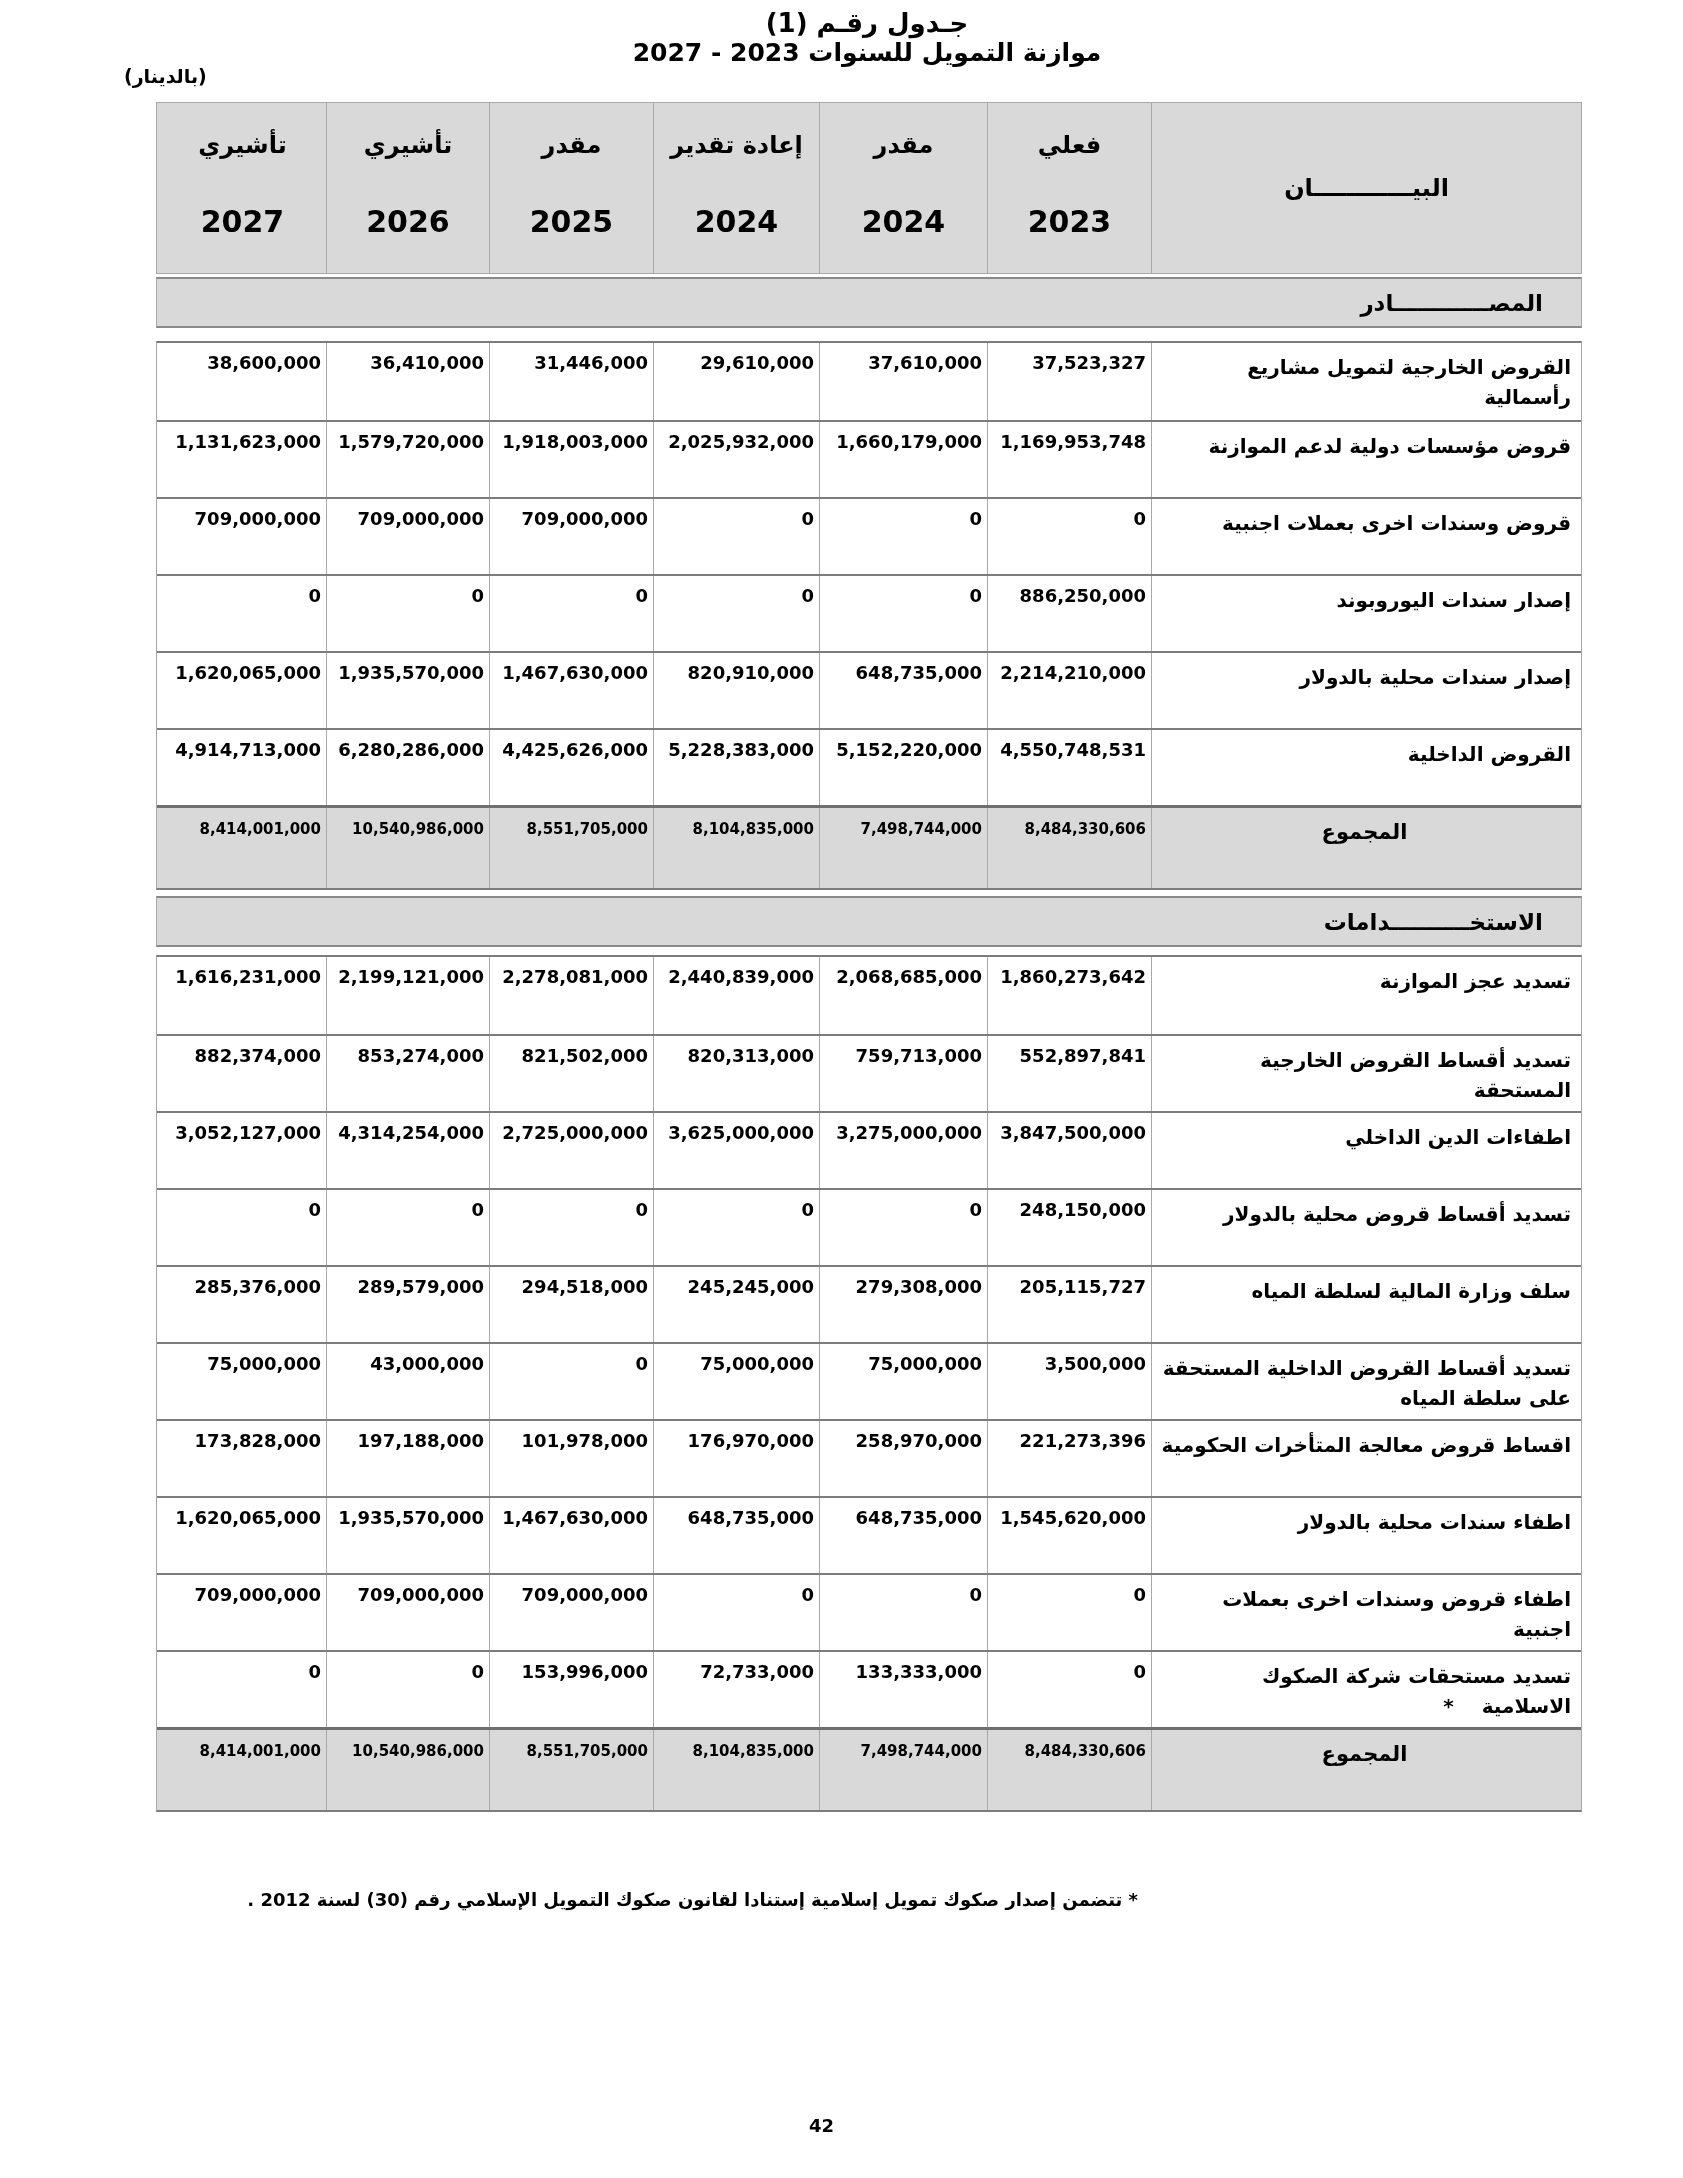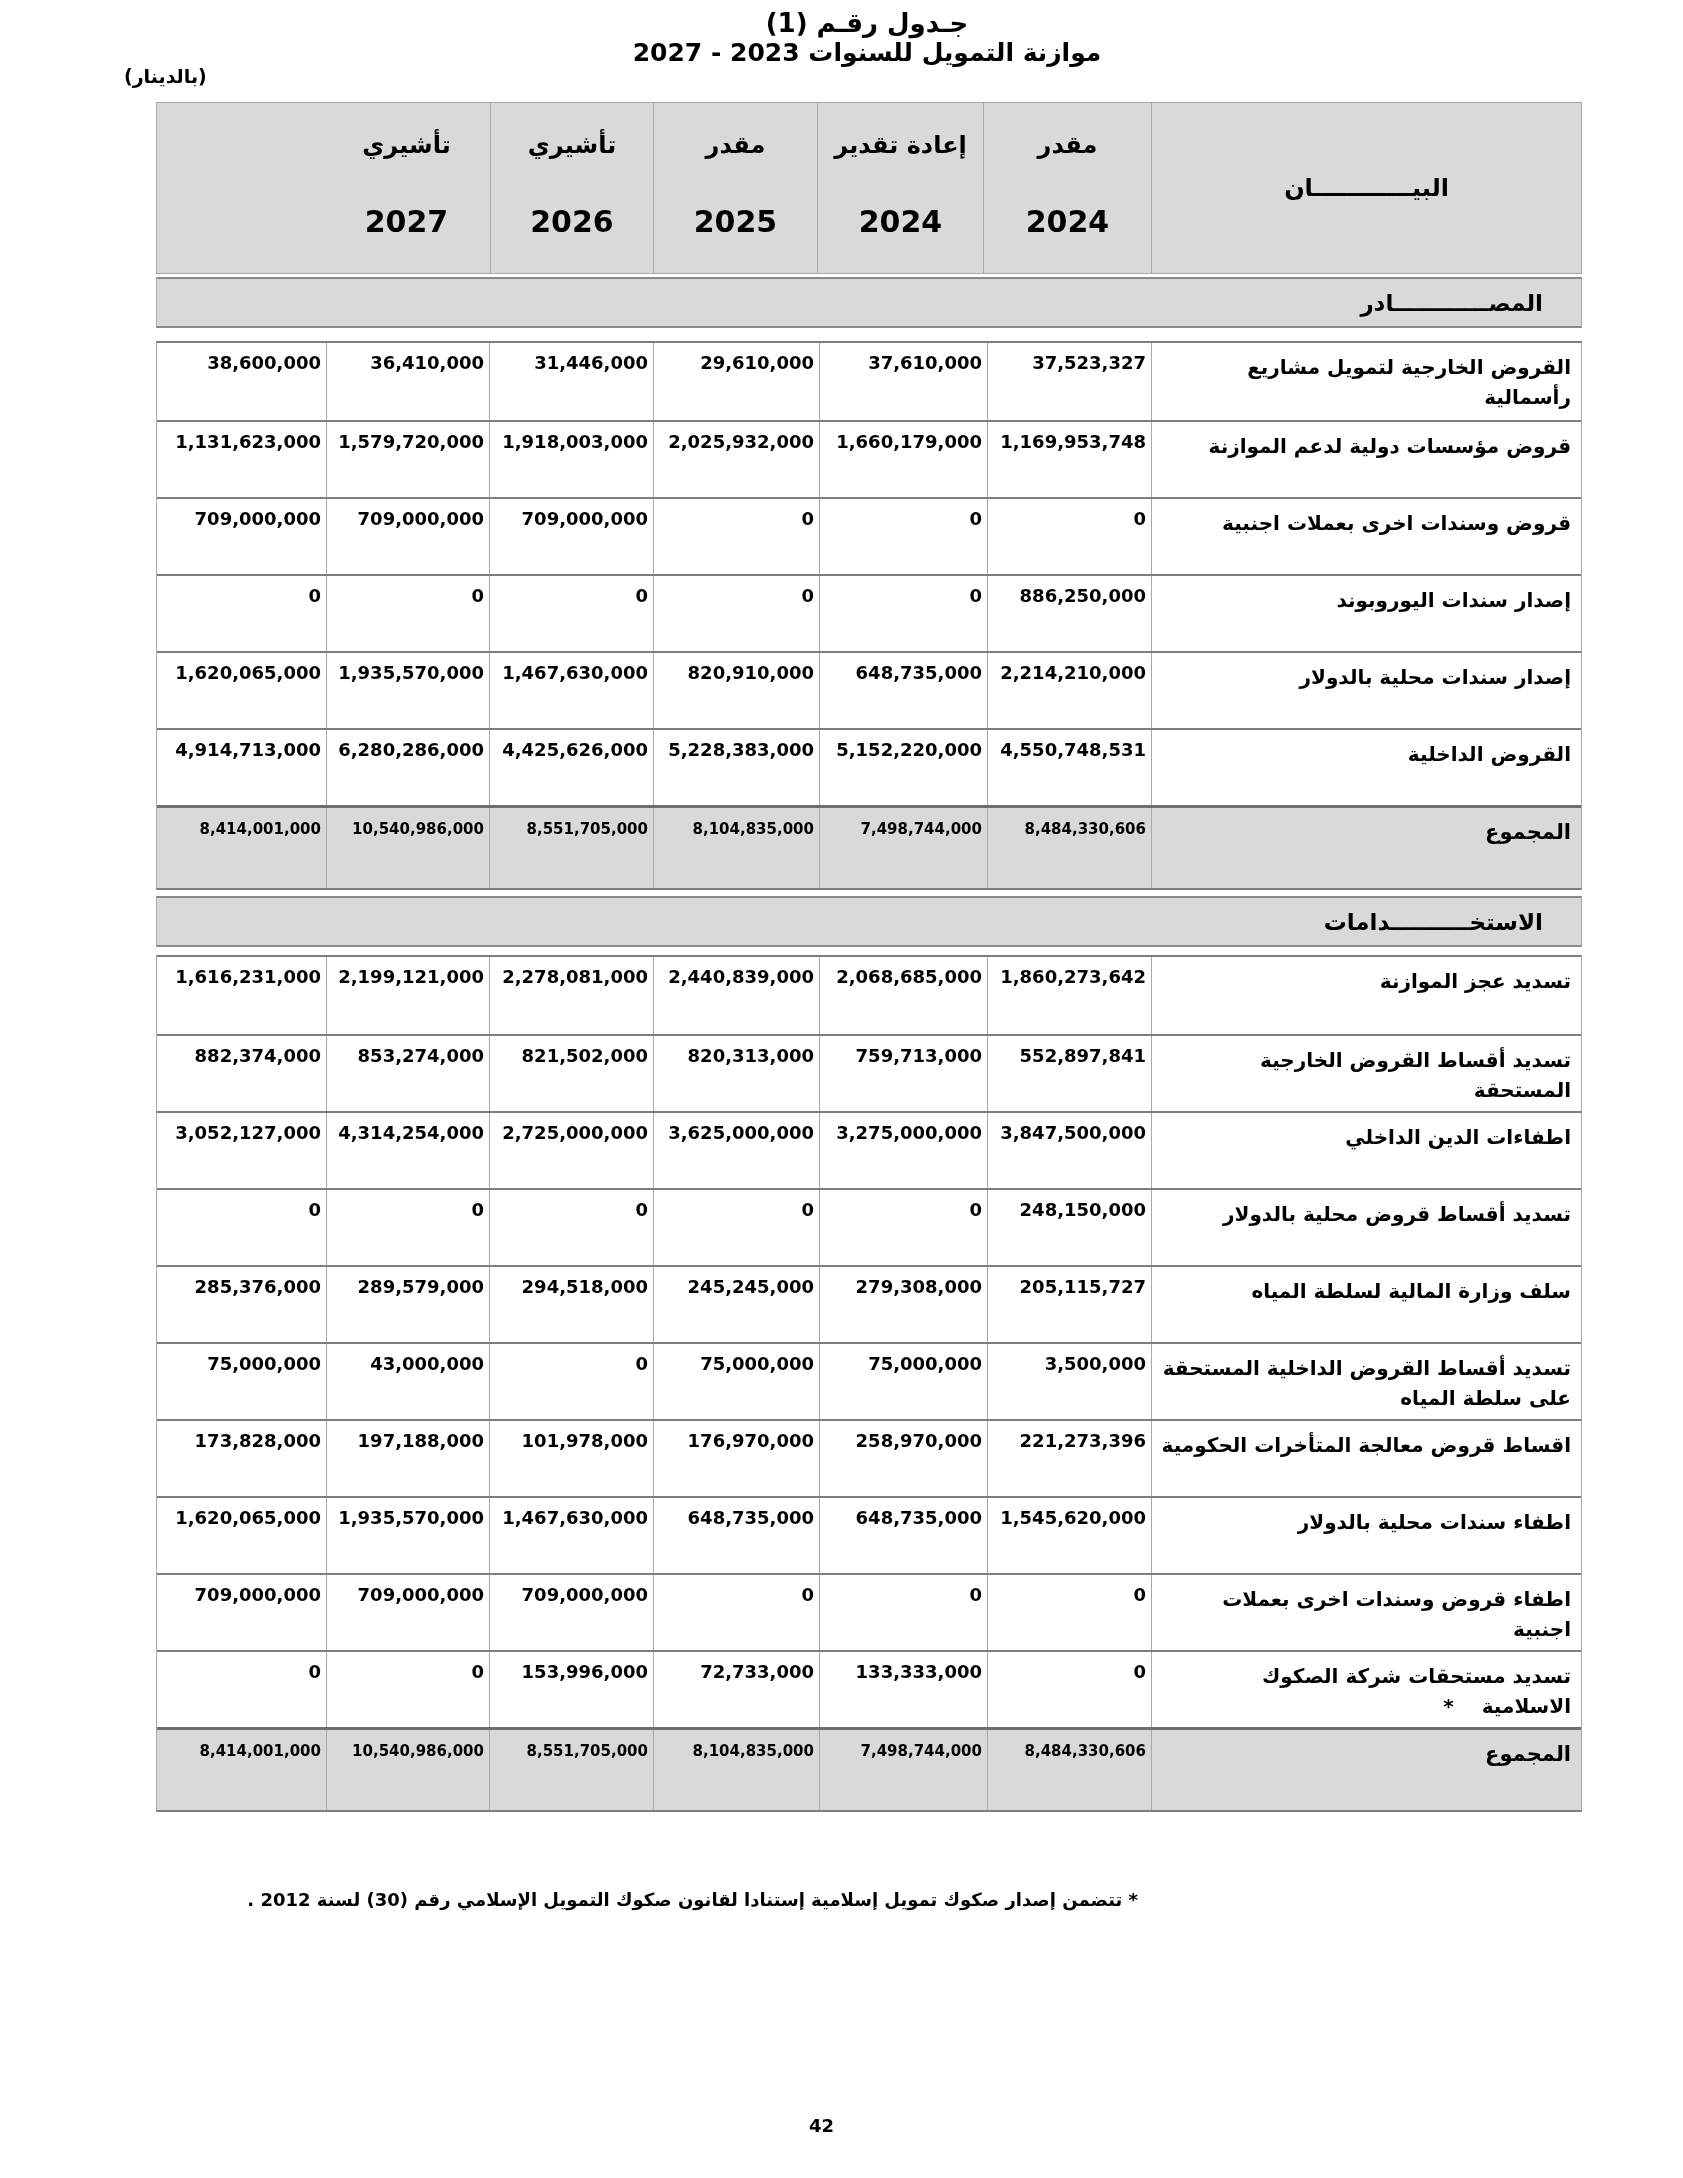--- a/index.html
+++ b/index.html
@@ -37,41 +37,45 @@
 
   .rows-block{border:1px solid #a8a8a8;border-top:2px solid #7d7d7d;border-bottom:2px solid #7d7d7d;background:#fff}
   .data-row{display:flex;min-height:77px;border-top:2px solid #7d7d7d}
   .data-row:first-child{border-top:none}
   .data-row > .cell{border-left:1px solid #a8a8a8;padding-top:9px;flex-shrink:0}
   .data-row > .cell:last-child{border-left:none}
   .label-cell{width:430px;text-align:right;padding-right:10px;padding-left:6px;font-size:20px;line-height:1.5}
   .value-cell{text-align:right;padding-right:5px;padding-left:4px;font-size:18px}
   .total-row{background:#d9d9d9;border-top:3px solid #6f6f6f;min-height:83px}
   .total-row .value-cell{font-size:15px;padding-top:12px}
-  .total-row .label-cell{text-align:right;font-size:21px}
+  .total-row .label-cell{text-align:center;font-size:21px}
   .marker{margin-right:28px;font-size:20px}
   .marker:empty{display:none}
 
   .footnote{position:absolute;top:1889px;right:545px;font-size:18px;white-space:nowrap;direction:rtl}
   .page-number{position:absolute;top:2115px;left:0;width:1643px;text-align:center;font-size:18px}
 </style>
 </head>
 <body>
 
 <div class="titles">
   <div class="title1">جـدول رقـم (1)</div>
   <div class="title2">موازنة التمويل للسنوات 2023 - 2027</div>
 </div>
 
 <div class="unit-note">(بالدينار)</div>
 
 <div class="table-wrap">
 
   <div class="header-block">
     <div class="stmt-cell">البيــــــــــــان</div>
+    <div class="ycol col-0">
+      <div class="tlabel">فعلي</div>
+      <div class="tyear">2023</div>
+    </div>
     <div class="ycol col-1">
       <div class="tlabel">مقدر</div>
       <div class="tyear">2024</div>
     </div>
     <div class="ycol col-2">
       <div class="tlabel">إعادة تقدير</div>
       <div class="tyear">2024</div>
     </div>
     <div class="ycol col-3">
       <div class="tlabel">مقدر</div>

